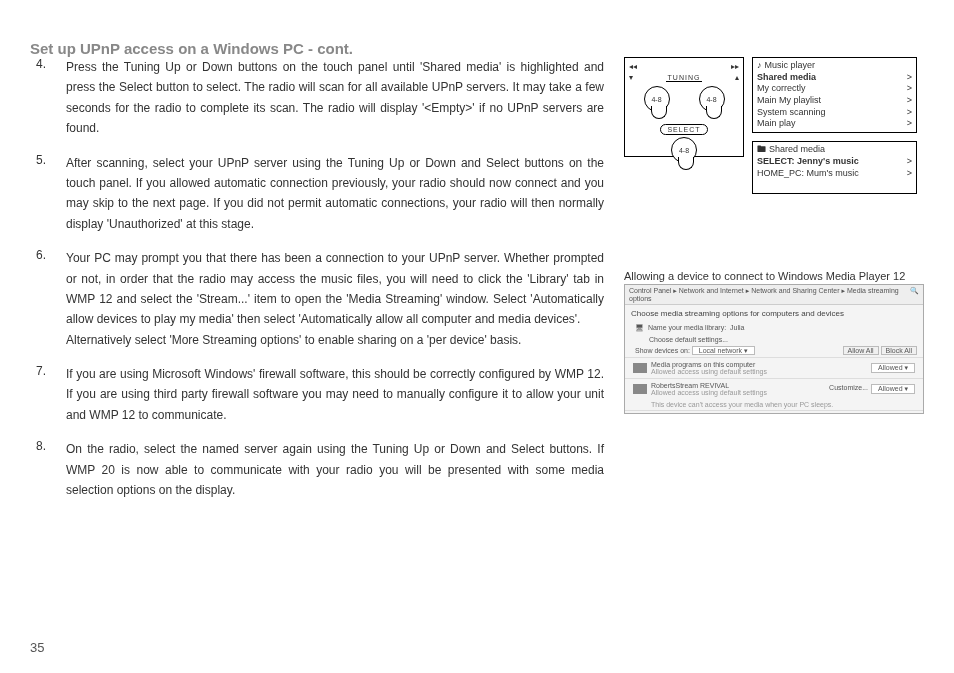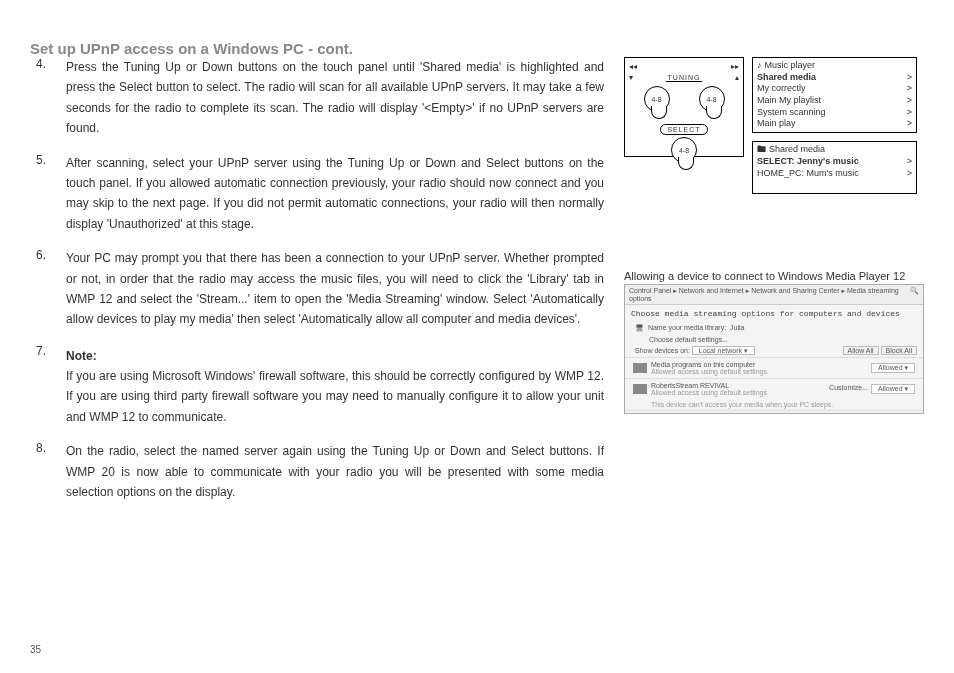--- a/index.html
+++ b/index.html
@@ -18,21 +18,21 @@
     font-weight: bold;
     color: #888;
   }
   .layout { display: flex; }
   .maincol { width: 590px; }
   .sidecol { width: 300px; margin-left: 20px; }
   .item { display: flex; margin-bottom: 14px; }
   .num { width: 22px; text-align: right; padding-right: 6px; }
   .body { flex: 1; text-align: justify; line-height: 1.7; margin-left: 14px; }
   .note-label { font-weight: bold; margin-top: 2px; }
-  .page-num { position: absolute; left: 30px; bottom: 18px; font-size: 10px; color: #555; }
+  .page-num { position: absolute; left: 30px; bottom: 18px; font-size: 13px; color: #555; }
 
   
   .figrow { display: flex; gap: 8px; margin-bottom: 10px; }
   .touchpanel {
     border: 1px solid #000; width: 120px; height: 100px; position: relative;
     font-size: 8px; padding: 4px;
   }
   .tp-top { display:flex; justify-content: space-between; align-items:center; }
   .tp-top .lbl { border-bottom:1px solid #000; font-size:7px; padding:0 2px; letter-spacing:1px;}
   .hand {
@@ -58,21 +58,21 @@
   .lcd .bold { font-weight:bold; }
   .lcd .icon-music::before { content:"♪"; font-size:9px; }
   .lcd .icon-folder::before { content:"🖿"; font-size:9px; }
 
   .wincap { font-size:11px; margin-top:6px; margin-bottom:2px; }
   .winshot {
     border:1px solid #aaa; width: 300px; height: 130px; background:#f4f4f4;
     font-size:7px; color:#555; position:relative; overflow:hidden;
   }
   .ws-bar { background:#eee; border-bottom:1px solid #ccc; padding:2px 4px; display:flex; justify-content:space-between; }
-  .ws-h { padding:4px 6px; color:#444; font-size:8px;font-family:Liberation Mono, monospace; }
+  .ws-h { padding:4px 6px; color:#444; font-size:8px; }
   .ws-line { padding:2px 10px; display:flex; align-items:center; gap:4px; }
   .ws-dd { border:1px solid #bbb; background:#fff; padding:0 6px; font-size:7px; }
   .ws-btn { border:1px solid #bbb; background:#f0f0f0; padding:0 4px; font-size:7px; }
   .ws-row { border-top:1px solid #ddd; padding:3px 8px; display:flex; justify-content:space-between; align-items:center;}
   .ws-row .ico { width:14px; height:10px; background:#888; display:inline-block; margin-right:4px;}
   .ws-row .txt { flex:1; }
   .ws-row .ctl { display:flex; gap:3px; }
 </style>
 </head>
 <body>
@@ -89,27 +89,27 @@
 
     <div class="item">
       <div class="num">5.</div>
       <div class="body">After scanning, select your UPnP server using the Tuning Up or Down and Select buttons on the touch panel. If you allowed automatic connection previously, your radio should now connect and you may skip to the next page. If you did not permit automatic connections, your radio will then normally display 'Unauthorized' at this stage.</div>
     </div>
 
     <div class="item">
       <div class="num">6.</div>
       <div class="body">
         <span>Your PC may prompt you that there has been a connection to your UPnP server. Whether prompted or not, in order that the radio may access the music files, you will need to click the 'Library' tab in WMP 12 and select the 'Stream...' item to open the 'Media Streaming' window. Select 'Automatically allow devices to play my media' then select 'Automatically allow all computer and media devices'.</span><br>
+        <span>Alternatively select 'More Streaming options' to enable sharing on a 'per device' basis.</span>
       </div>
     </div>
 
     <div class="item">
       <div class="num">7.</div>
       <div class="body">
-        <div class="note-label">Note:</div>
         <span>If you are using Microsoft Windows' firewall software, this should be correctly configured by WMP 12. If you are using third party firewall software you may need to manually configure it to allow your unit and WMP 12 to communicate.</span>
       </div>
     </div>
 
     <div class="item">
       <div class="num">8.</div>
       <div class="body">On the radio, select the named server again using the Tuning Up or Down and Select buttons. If WMP 20 is now able to communicate with your radio you will be presented with some media selection options on the display.</div>
     </div>
 
   </div>

